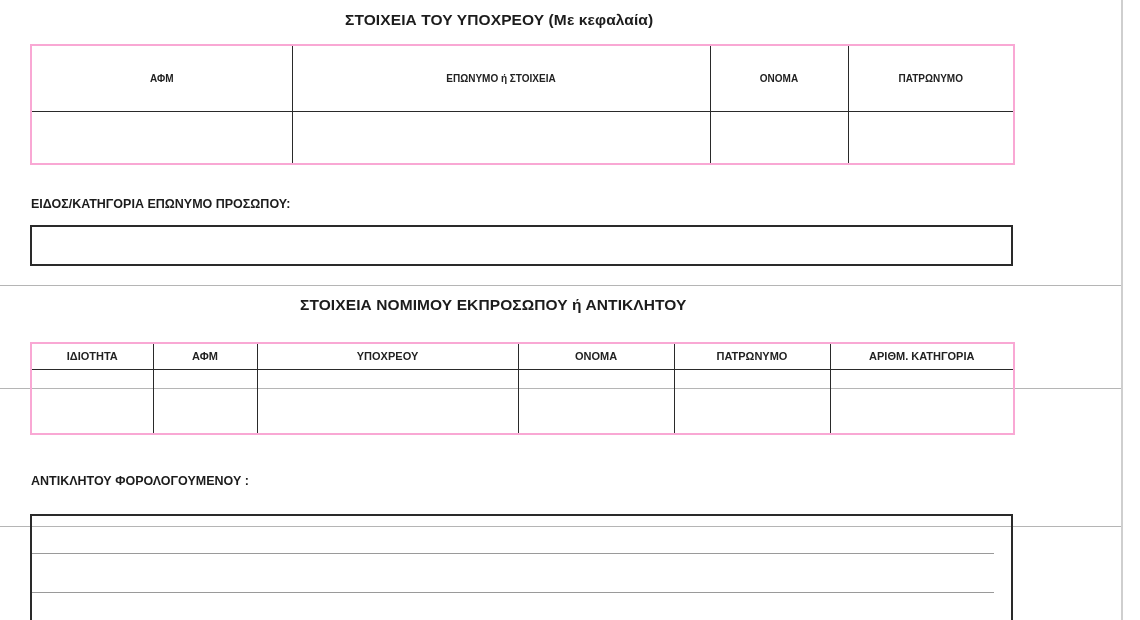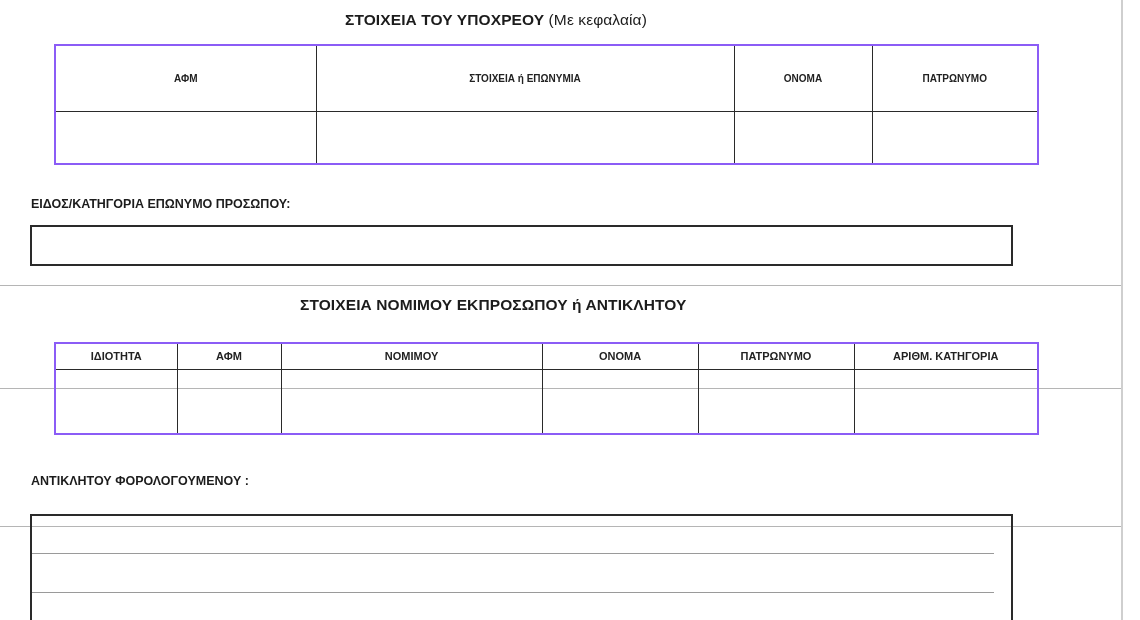--- a/index.html
+++ b/index.html
@@ -5,28 +5,27 @@
     html, body { margin: 0; padding: 0; }
     body {
       width: 1140px; height: 620px; position: relative; overflow: hidden;
       background: #ffffff; color: #1a1a1a;
       font-family: "Liberation Sans", "DejaVu Sans", sans-serif;
     }
     .title {
       position: absolute; font-weight: bold; font-size: 15.5px; white-space: nowrap;
       color: #1c1c1c; letter-spacing: 0.1px;
     }
-    .title .sub { font-weight: normal; }
+    .title .sub { font-weight: bold; }
     .label {
       position: absolute; font-weight: bold; font-size: 12.5px; white-space: nowrap; color: #1c1c1c;
     }
     table.grid {
       position: absolute; border-collapse: collapse; table-layout: fixed;
-      border: 2px solid #8b5cf6;
-      margin-left: 24px;
+      border: 2px solid #f9a8d4;
     }
     table.grid td, table.grid th {
       border: 1.6px solid #2a2a2a; padding: 0; text-align: center; vertical-align: middle;
       font-weight: bold; color: #222;
     }
     table.t1 th { font-size: 10px; }
     table.t2 th { font-size: 11px; }
     .box { position: absolute; border: 2px solid #2a2a2a; box-sizing: border-box; }
     .gray-h { position: absolute; height: 1px; background: #b5b5b5; }
     .gray-v { position: absolute; width: 2px; background: #cfcfcf; }
@@ -49,21 +48,21 @@
 <table class="grid t1" style="left:30px; top:44px; width:983px; height:119px;">
   <colgroup>
     <col style="width:261px">
       <col style="width:418px">
       <col style="width:138px">
       <col style="width:166px">
   </colgroup>
   <tbody>
       <tr style="height:66px;">
     <th>ΑΦΜ</th>
-    <th>ΣΤΟΙΧΕΙΑ ή ΕΠΩΝΥΜΙΑ</th>
+    <th>ΕΠΩΝΥΜΟ ή ΣΤΟΙΧΕΙΑ</th>
     <th>ΟΝΟΜΑ</th>
     <th>ΠΑΤΡΩΝΥΜΟ</th>
   </tr>
   <tr style="height:53px;">
     <td class="fillcell"></td>
     <td class="fillcell"></td>
     <td class="fillcell"></td>
     <td class="fillcell"></td>
   </tr>
 </tbody>
@@ -80,21 +79,21 @@
       <col style="width:104px">
       <col style="width:261px">
       <col style="width:156px">
       <col style="width:156px">
       <col style="width:184px">
   </colgroup>
   <tbody>
       <tr style="height:26px;">
     <th>ΙΔΙΟΤΗΤΑ</th>
     <th>ΑΦΜ</th>
-    <th>ΝΟΜΙΜΟΥ</th>
+    <th>ΥΠΟΧΡΕΟΥ</th>
     <th>ΟΝΟΜΑ</th>
     <th>ΠΑΤΡΩΝΥΜΟ</th>
     <th>ΑΡΙΘΜ. ΚΑΤΗΓΟΡΙΑ</th>
   </tr>
   <tr style="height:65px;">
     <td class="fillcell"></td>
     <td class="fillcell"></td>
     <td class="fillcell"></td>
     <td class="fillcell"></td>
     <td class="fillcell"></td>

